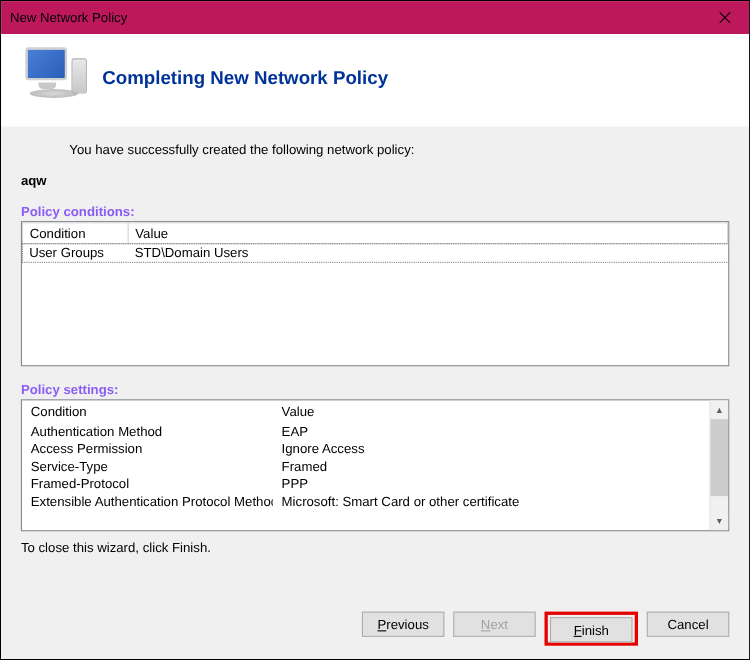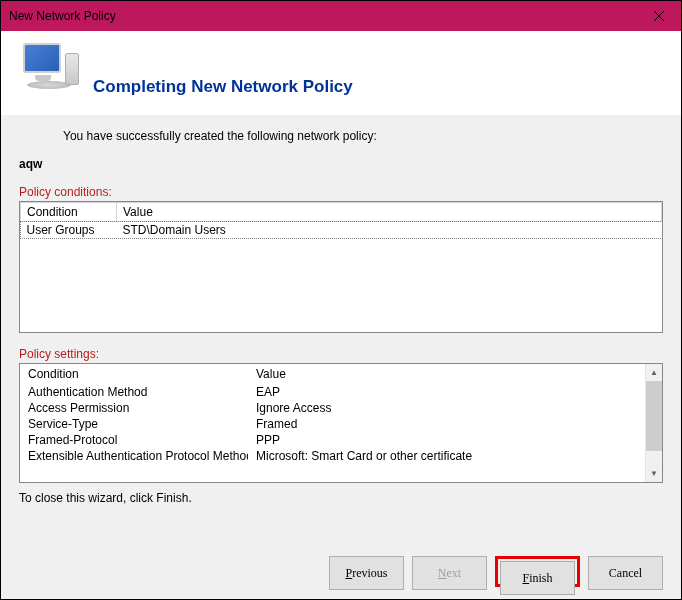--- a/index.html
+++ b/index.html
@@ -22,21 +22,21 @@
     background: #be185d;
   }
   .titlebar .title { font-size: 12px; color: #000; }
   .close-btn {
     width: 44px; height: 30px;
     display: flex; align-items: center; justify-content: center;
     font-size: 14px; color: #000;
   }
   .header {
     display: flex;
-    align-items: flex-end;
+    align-items: center;
     padding: 10px 20px 18px 20px;
     background: #fff;
   }
   .icon-monitor {
     width: 58px; height: 56px;
     margin-right: 14px;
     position: relative;
   }
   .monitor-body {
     position: absolute;
@@ -74,21 +74,21 @@
     color: #003399;
     padding-top: 4px;
   }
   .content {
     background: #f0f0f0;
     padding: 14px 18px 8px 18px;
     height: 423px;
   }
   .intro { margin-bottom: 14px; color: #000; margin-left: 44px; }
   .policy-name { font-weight: bold; margin-bottom: 14px; color: #000; }
-  .section-label { font-weight: normal; margin-bottom: 2px; color: #b91c1c; }
+  .section-label { font-weight: bold; margin-bottom: 2px; color: #8b5cf6; }
   .conditions-box {
     background: #fff;
     border: 1px solid #828790;
     height: 132px;
     margin-bottom: 14px;
     overflow: hidden;
   }
   .cond-table { width: 100%; border-collapse: collapse; }
   .cond-table thead td {
     background: #fff;
@@ -129,24 +129,24 @@
   .footer {
     background: #f0f0f0;
     padding: 18px 18px 14px 0;
     display: flex;
     justify-content: flex-end;
     gap: 8px;
     border-top: none;
     height: 63px;
   }
   .btn {
-    width: 75px; height: 34px;
+    width: 75px; height: 23px;
     background: #e1e1e1;
     border: 1px solid #adadad;
-    font-family: Liberation Serif, serif;
+    font-family: Liberation Sans, sans-serif;
     font-size: 12px;
     color: #000;
     padding: 0;
     cursor: pointer;
   }
   .btn.disabled { color: #a0a0a0; cursor: default; }
   .btn .u { text-decoration: underline; }
   .finish-wrap {
     border: 3px solid #e60000;
     padding: 2px;

